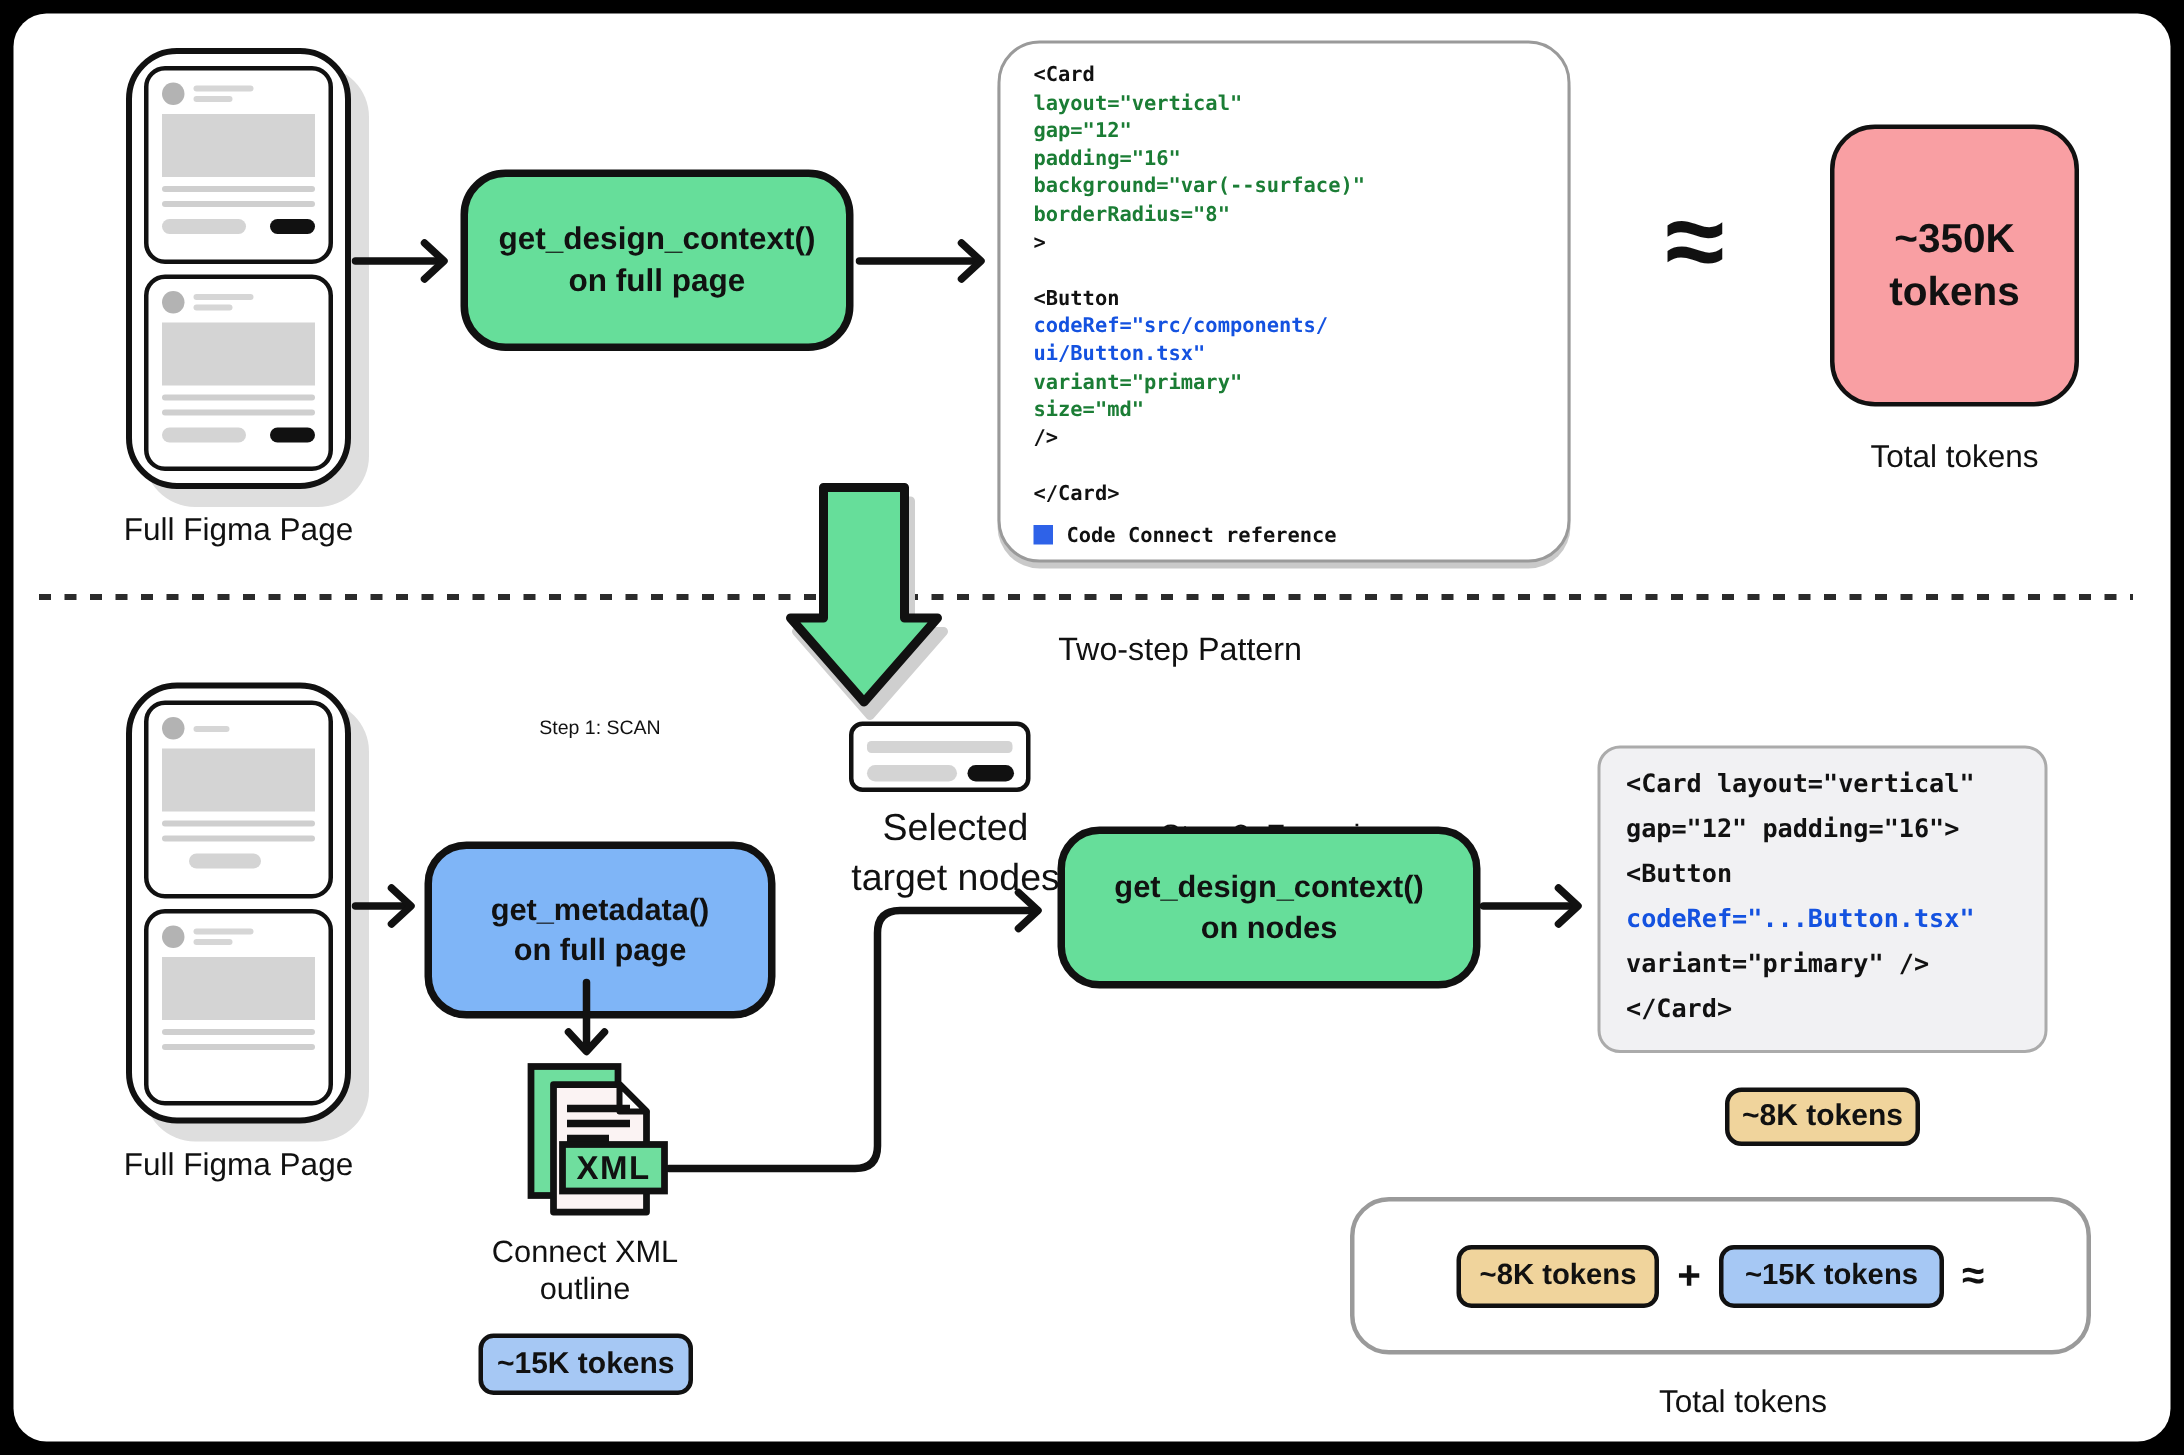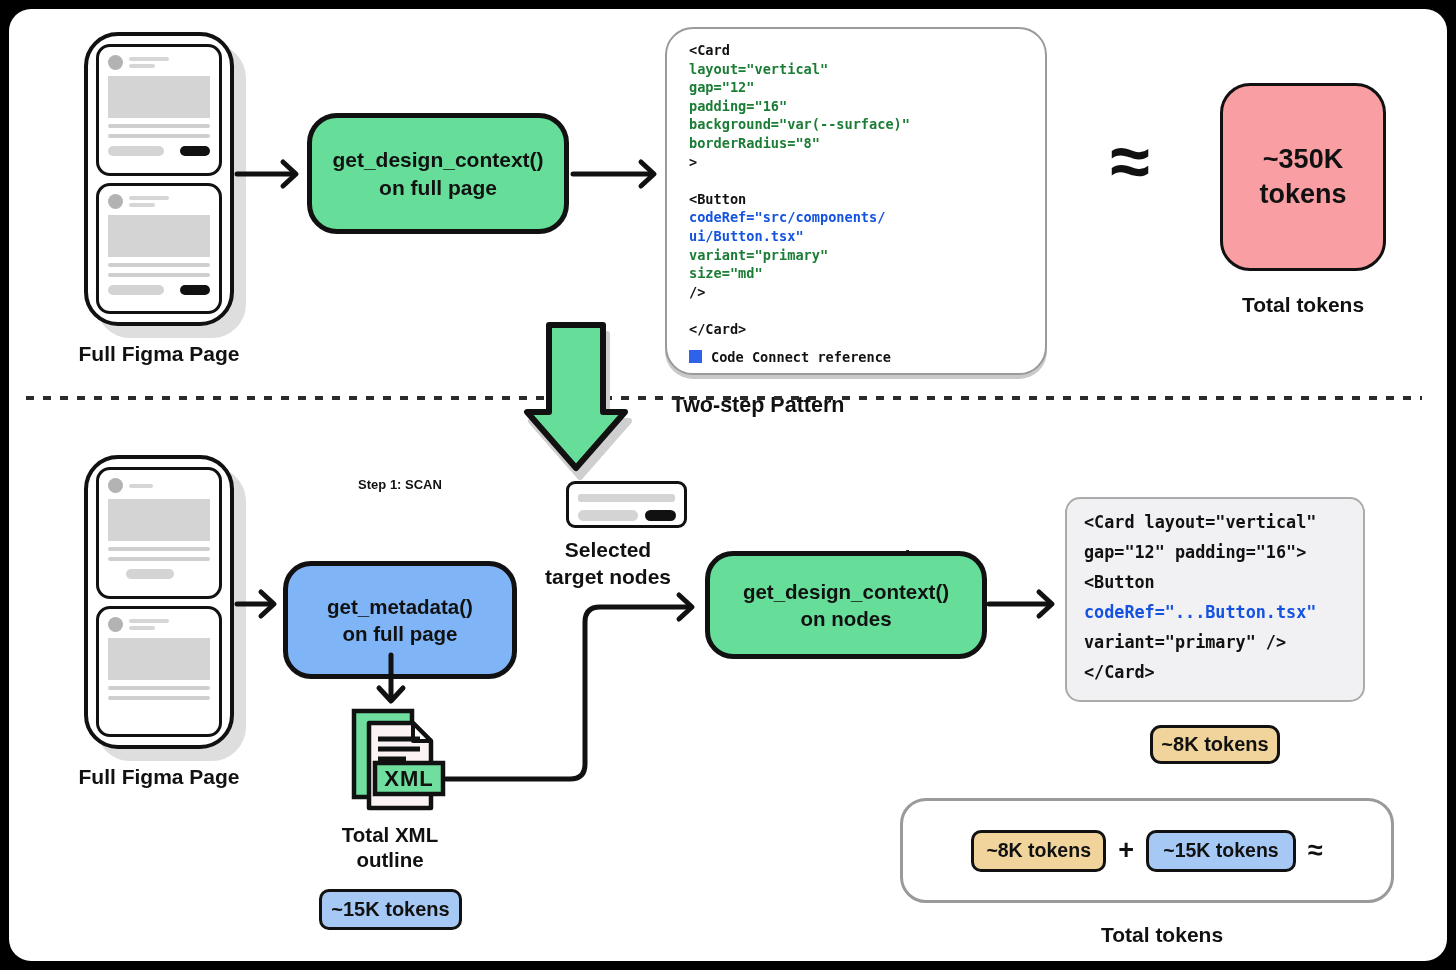--- a/index.html
+++ b/index.html
@@ -1,20 +1,20 @@
 <!DOCTYPE html>
 <html><head>
 <meta charset="utf-8">
 <style>
   html,body{margin:0;padding:0;background:#000;}
   .frame{position:relative;width:1456px;height:970px;background:#000;overflow:hidden;
          font-family:"Liberation Sans",sans-serif;color:#111;}
   .canvas{position:absolute;left:9px;top:9px;width:1438px;height:952px;background:#fff;border-radius:22px;}
   .abs{position:absolute;box-sizing:border-box;}
-  .lbl{position:absolute;font-weight:bold;color:#111;text-align:center;line-height:1.22;box-sizing:border-box;}
+  .lbl{position:absolute;font-weight:normal;color:#111;text-align:center;line-height:1.22;box-sizing:border-box;}
 
   
   .phone{position:absolute;width:150px;height:294px;background:#fff;border:4px solid #111;border-radius:34px;
          box-shadow:12px 12px 0 #dedede;padding:8px;display:flex;flex-direction:column;gap:7px;box-sizing:border-box;}
   .mini-card{flex:1;background:#fff;border:3px solid #111;border-radius:14px;padding:8px 9px;box-sizing:border-box;}
   .mc-head{display:flex;gap:6px;align-items:flex-start;height:17px;}
   .mc-avatar{width:15px;height:15px;border-radius:50%;background:#b3b3b3;flex:none;}
   .mc-hlines{display:flex;flex-direction:column;gap:3px;padding-top:2px;}
   .mc-hl{height:4px;border-radius:2px;background:#d6d6d6;}
   .mc-img{height:42px;background:#d4d4d4;margin-top:4px;}
@@ -124,21 +124,21 @@
       <span class="sq"></span>
       <span>Code Connect reference</span>
     </div>
   </div>
 
   <div class="lbl" style="left:1085px;top:118px;width:90px;font-size:72px;font-weight:900;">≈</div>
 
   <div class="pbox" style="left:1220px;top:83px;width:166px;height:188px;background:#f99fa3;border-width:3.5px;font-size:27px;padding:0 22px;line-height:1.3;">~350K tokens</div>
   <div class="lbl" style="left:1220px;top:292px;width:166px;font-size:21px;">Total tokens</div>
 
-  <div class="lbl" style="left:648px;top:392px;width:220px;font-size:21.5px;text-align:center;">Two-step Pattern</div>
+  <div class="lbl" style="left:648px;top:420px;width:220px;font-size:21.5px;text-align:right;">Two-step Pattern</div>
 
   <div class="phone" style="left:84px;top:455px;">
     <div class="mini-card">
       <div class="mc-head">
           <div class="mc-avatar"></div>
         <div class="mc-hlines">
             <div class="mc-hl" style="width:24px;margin-top:4px;"></div>
           </div>
         </div>
       <div class="mc-img"></div>
@@ -172,29 +172,29 @@
   <svg class="abs" style="left:345px;top:708px;" width="106" height="104" viewBox="0 0 106 104">
     <rect x="9" y="3" width="58" height="86" fill="#6fde9e" stroke="#111" stroke-width="4.5"></rect>
     <path d="M24 15 L68 15 L86 33 L86 100 L24 100 Z" fill="#fbf3f3" stroke="#111" stroke-width="4.5" stroke-linejoin="round"></path>
     <path d="M68 15 L68 33 L86 33 Z" fill="#ffffff" stroke="#111" stroke-width="4" stroke-linejoin="round"></path>
     <line x1="33" y1="31" x2="75" y2="31" stroke="#111" stroke-width="5"></line>
     <line x1="33" y1="41" x2="75" y2="41" stroke="#111" stroke-width="5"></line>
     <line x1="33" y1="51" x2="61" y2="51" stroke="#111" stroke-width="5"></line>
     <rect x="30" y="55" width="68" height="31" fill="#6fde9e" stroke="#111" stroke-width="4.5"></rect>
     <text x="64" y="78" text-anchor="middle" font-family="Liberation Sans, sans-serif" font-size="22" font-weight="bold" fill="#111" letter-spacing="1">XML</text>
   </svg>
-  <div class="lbl" style="left:320px;top:822px;width:140px;font-size:20.5px;">Total XML outline</div>
+  <div class="lbl" style="left:320px;top:822px;width:140px;font-size:20.5px;">Connect XML outline</div>
   <div class="badge" style="left:319px;top:889px;width:143px;height:41px;background:#a6c8f4;border-radius:10px;font-size:20px;">~15K tokens</div>
 
   <div class="selcard">
     <div class="abs" style="left:9px;top:10px;width:97px;height:8px;background:#d4d4d4;border-radius:3px;"></div>
     <div class="abs" style="left:9px;top:26px;width:60px;height:11px;background:#d4d4d4;border-radius:6px;"></div>
     <div class="abs" style="left:76px;top:26px;width:31px;height:11px;background:#111;border-radius:6px;"></div>
   </div>
-  <div class="lbl" style="left:533px;top:536px;width:150px;font-size:21px;line-height:1.3;">Selected target nodes</div>
+  <div class="lbl" style="left:562px;top:536px;width:150px;font-size:25px;line-height:1.3;">Selected target nodes</div>
 
   <div class="lbl" style="left:705px;top:517px;width:282px;font-size:20.5px;margin-top:28px;">Step 2: Zoom in</div>
   <div class="pbox" style="left:705px;top:551px;width:282px;height:108px;background:#66de9a;border-radius:28px;font-size:20.5px;">
     <div>get_design_context()</div>
     <div>on nodes</div>
   </div>
 
   <div class="codebox2" style="left:1065px;top:497px;width:300px;height:205px;">
     <div class="cl" data-c="k">&lt;Card layout="vertical"</div>
     <div class="cl" data-c="k">gap="12" padding="16"&gt;</div>

